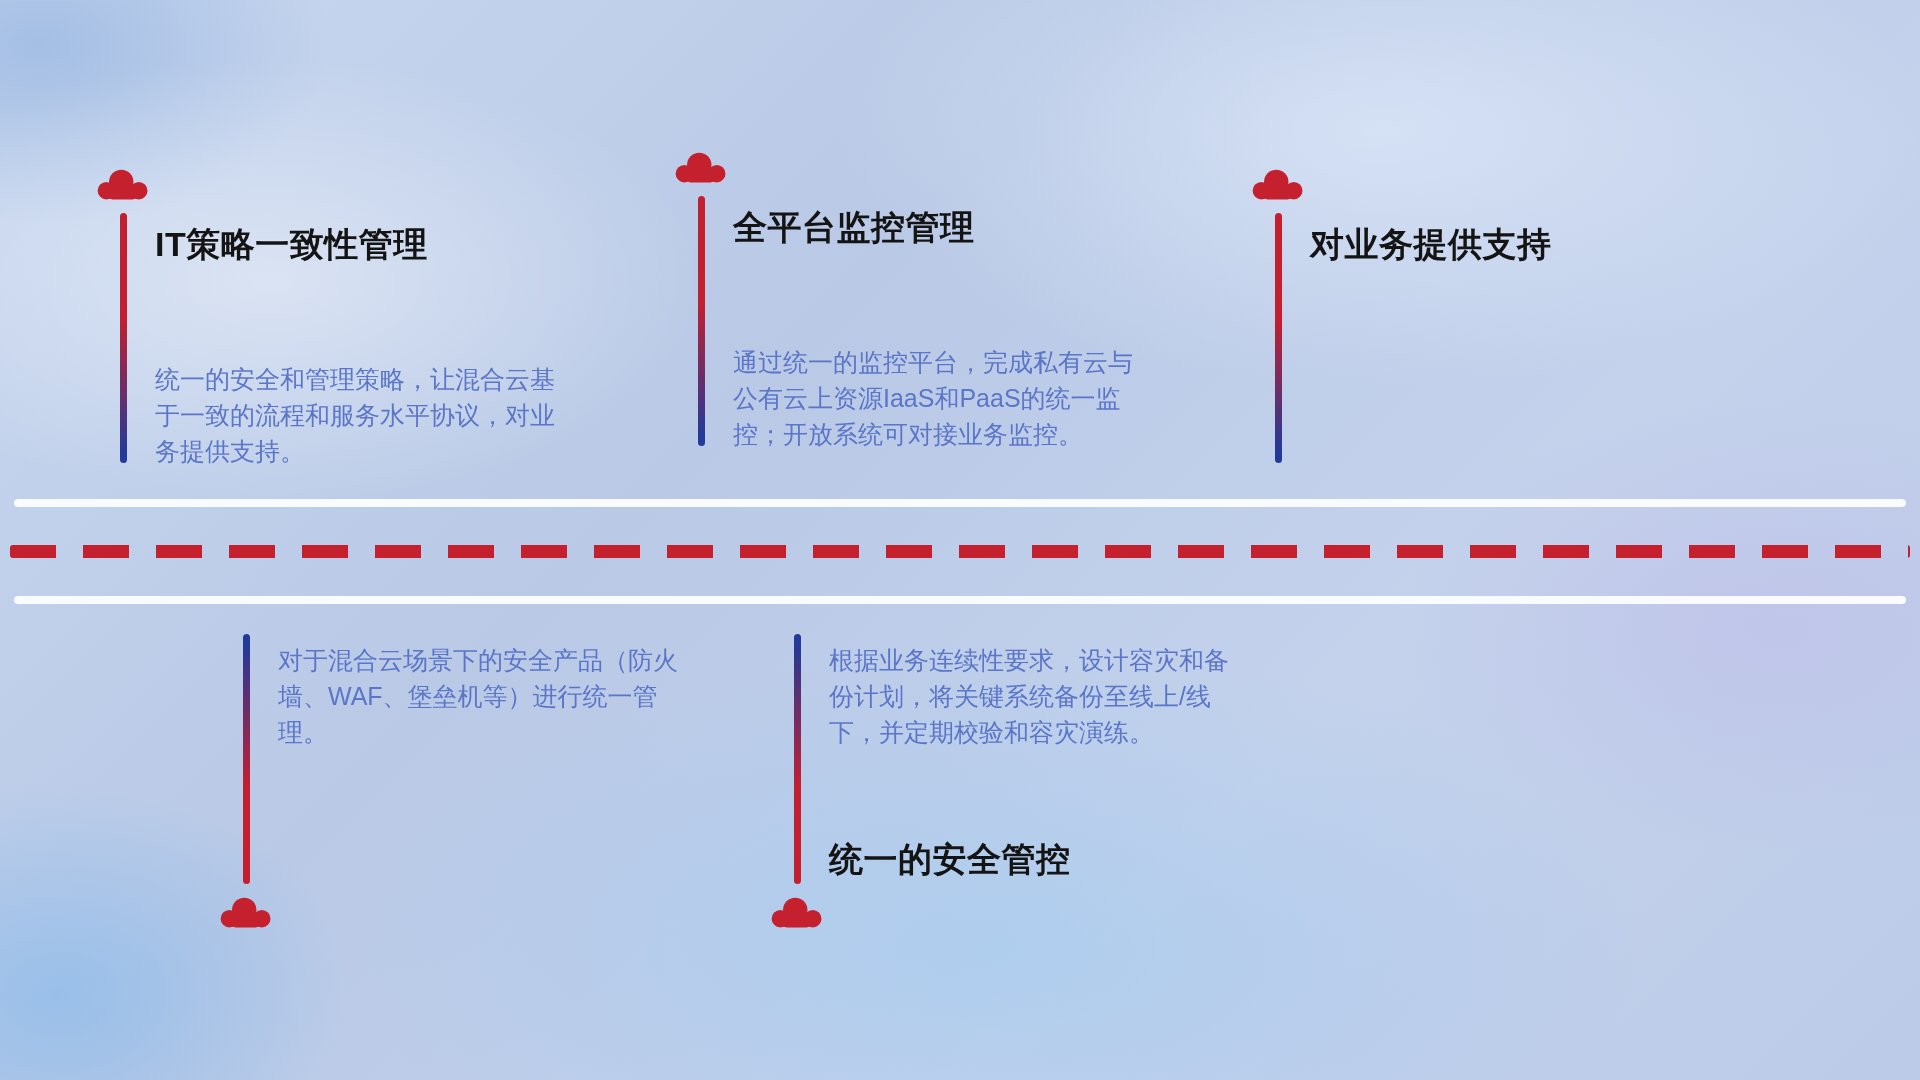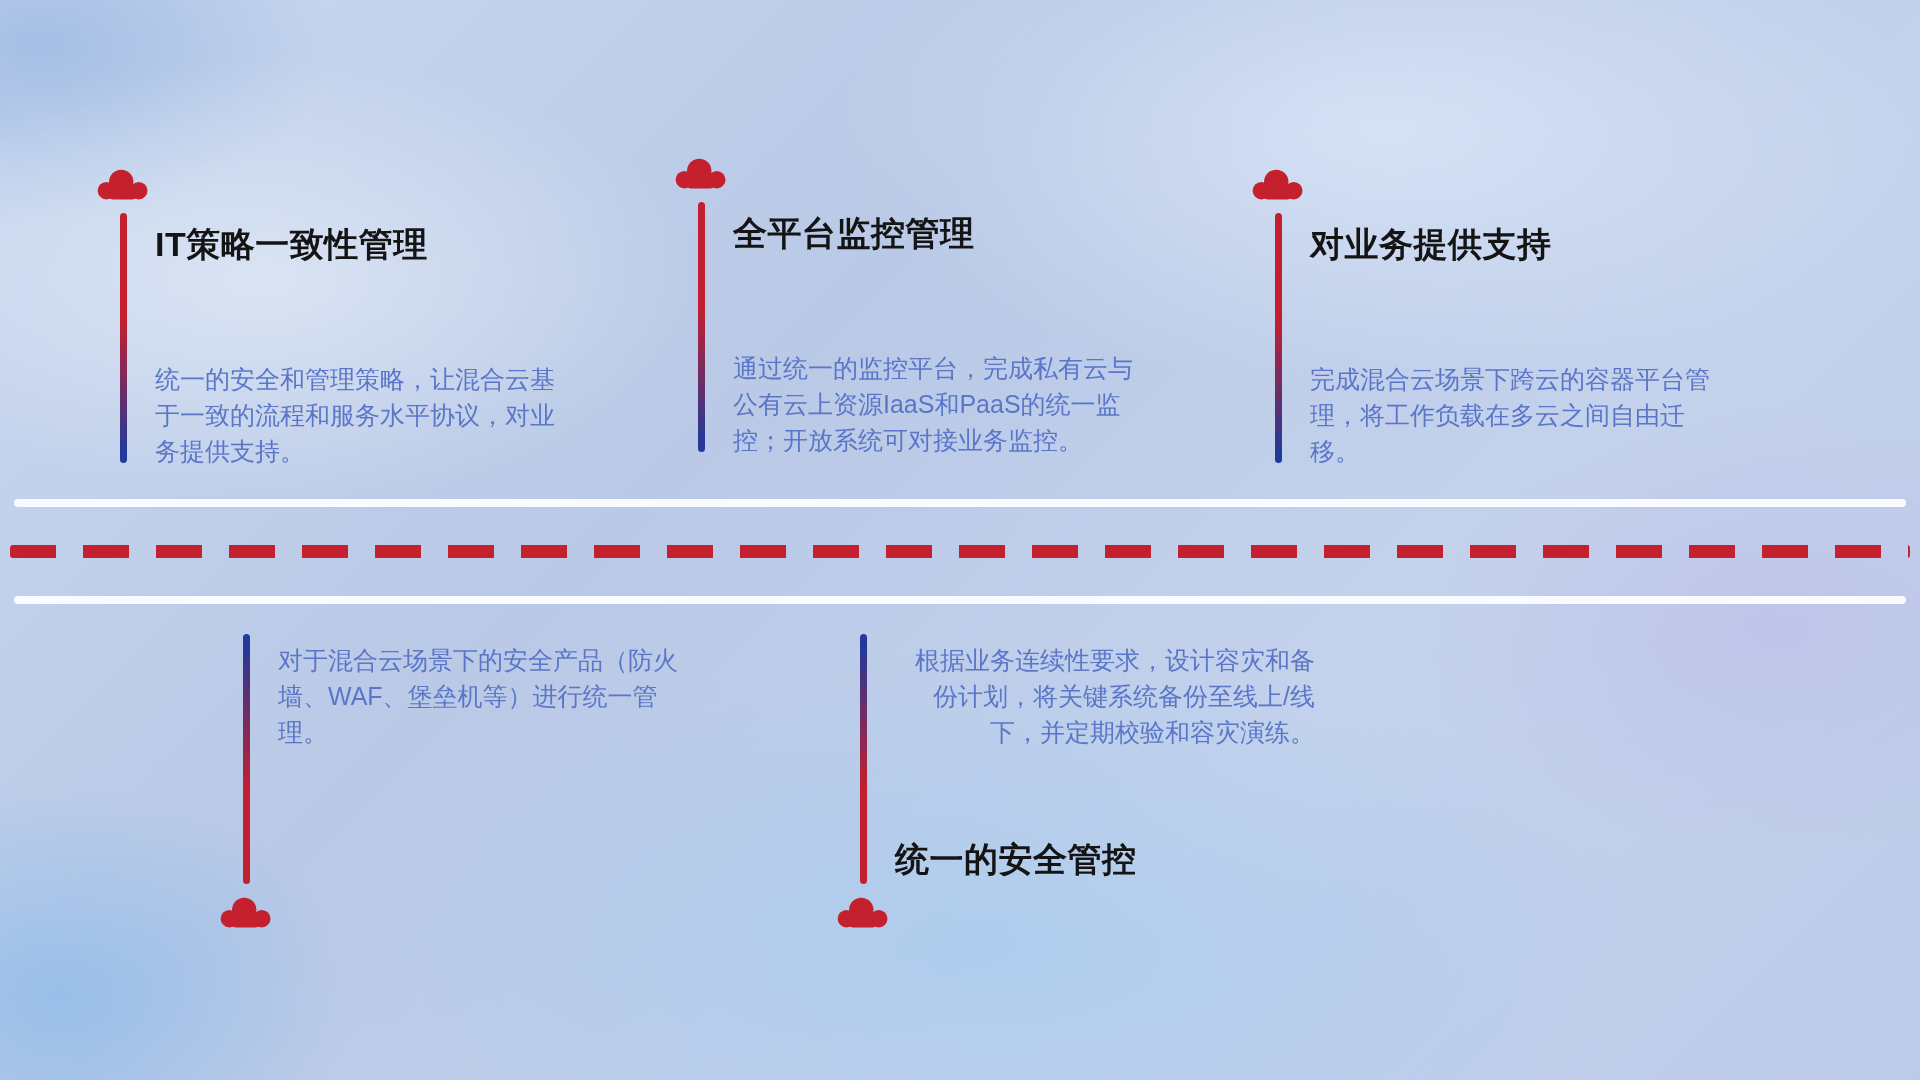--- a/index.html
+++ b/index.html
@@ -103,24 +103,24 @@
     font-size: 25px;
     line-height: 36px;
     color: #5b76c8;
     width: 420px;
   }
   .item-top .feature-desc { top: 196px; }
   .item-bottom .feature-desc { top: 8px; }
 
   
   #item-t0 { left: 95px;  top: 165px; }
-  #item-t1 { left: 673px; top: 154px; }
+  #item-t1 { left: 673px; top: 148px; }
   #item-t2 { left: 1250px; top: 165px; }
   #item-b0 { left: 218px; top: 634px; }
-  #item-b1 { left: 835px; top: 634px; text-align: right; }
+  #item-b1 { left: 769px; top: 634px; }
   #item-b2 { left: 1387px; top: 634px; }
 </style>
 </head>
 <body>
 
 <div class="canvas">
 
   <div class="road-line top"></div>
   <div class="road-dash"></div>
   <div class="road-line bottom"></div>
@@ -168,21 +168,20 @@
           <circle cx="30" cy="19" r="14"></circle>
           <circle cx="13" cy="29" r="10"></circle>
           <circle cx="50" cy="29" r="10"></circle>
           <rect x="13" y="24" width="37" height="15" rx="7"></rect>
         </g>
       </svg>
       <div class="vline"></div>
     </div>
     <div class="content">
       <h2 class="feature-title">对业务提供支持</h2>
-      <p class="feature-desc">完成混合云场景下跨云的容器平台管理，将工作负载在多云之间自由迁移。</p>
     </div>
   </div>
 
   <div class="item item-bottom" id="item-b0">
     <div class="marker">
       <div class="vline"></div>
       <svg class="cloud" viewBox="0 0 64 44">
         <g fill="#c5202e">
           <circle cx="30" cy="19" r="14"></circle>
           <circle cx="13" cy="29" r="10"></circle>

